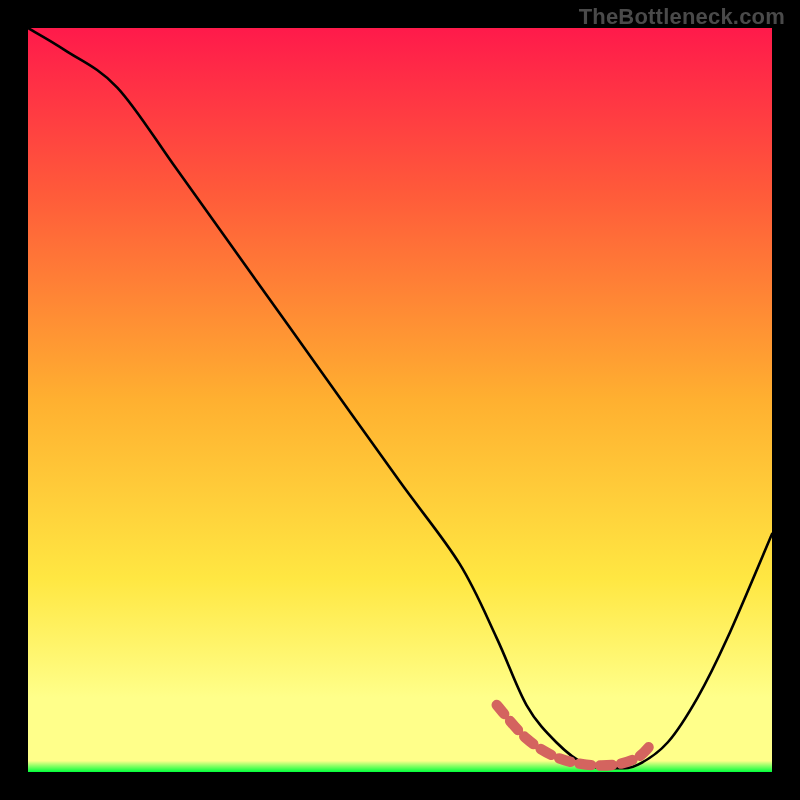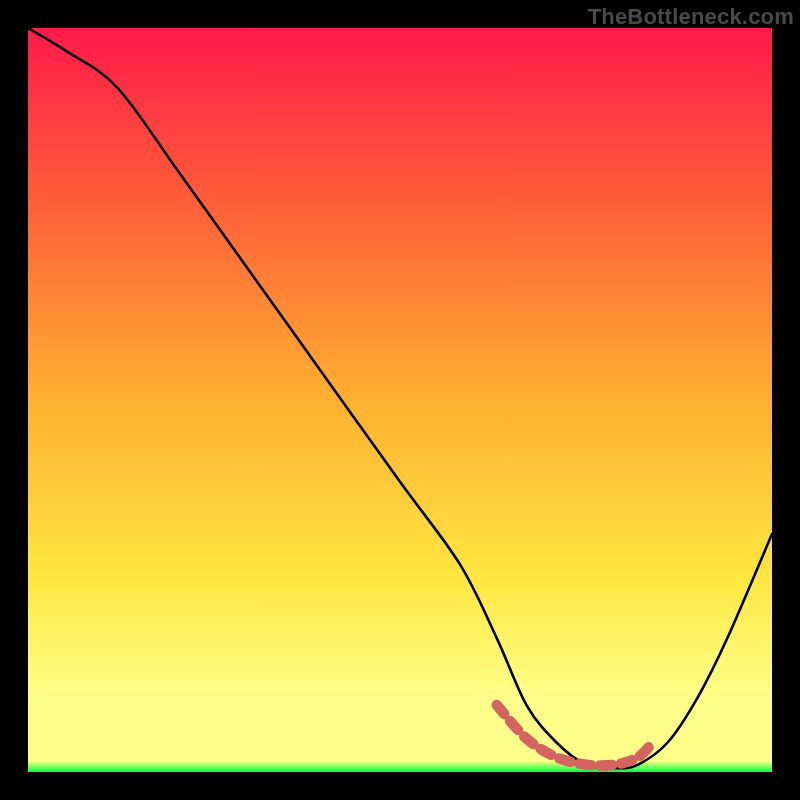--- a/index.html
+++ b/index.html
@@ -1,20 +1,20 @@
 <!DOCTYPE html>
 <html><head>
 <meta charset="utf-8">
 <style>
   * { margin: 0; padding: 0; box-sizing: border-box; }
   html, body { width: 800px; height: 800px; overflow: hidden; background: #000; }
   .stage { position: relative; width: 800px; height: 800px; background: #000; }
   .watermark {
     position: absolute;
-    top: 4px; right: 6px;
+    top: 4px; right: 15px;
     font-family: Arial, Helvetica, sans-serif;
     font-size: 22px;
     font-weight: 600;
     color: #4a4a4a;
     letter-spacing: 0.2px;
   }
   .plot {
     position: absolute;
     left: 28px; top: 28px;
     width: 744px; height: 744px;

